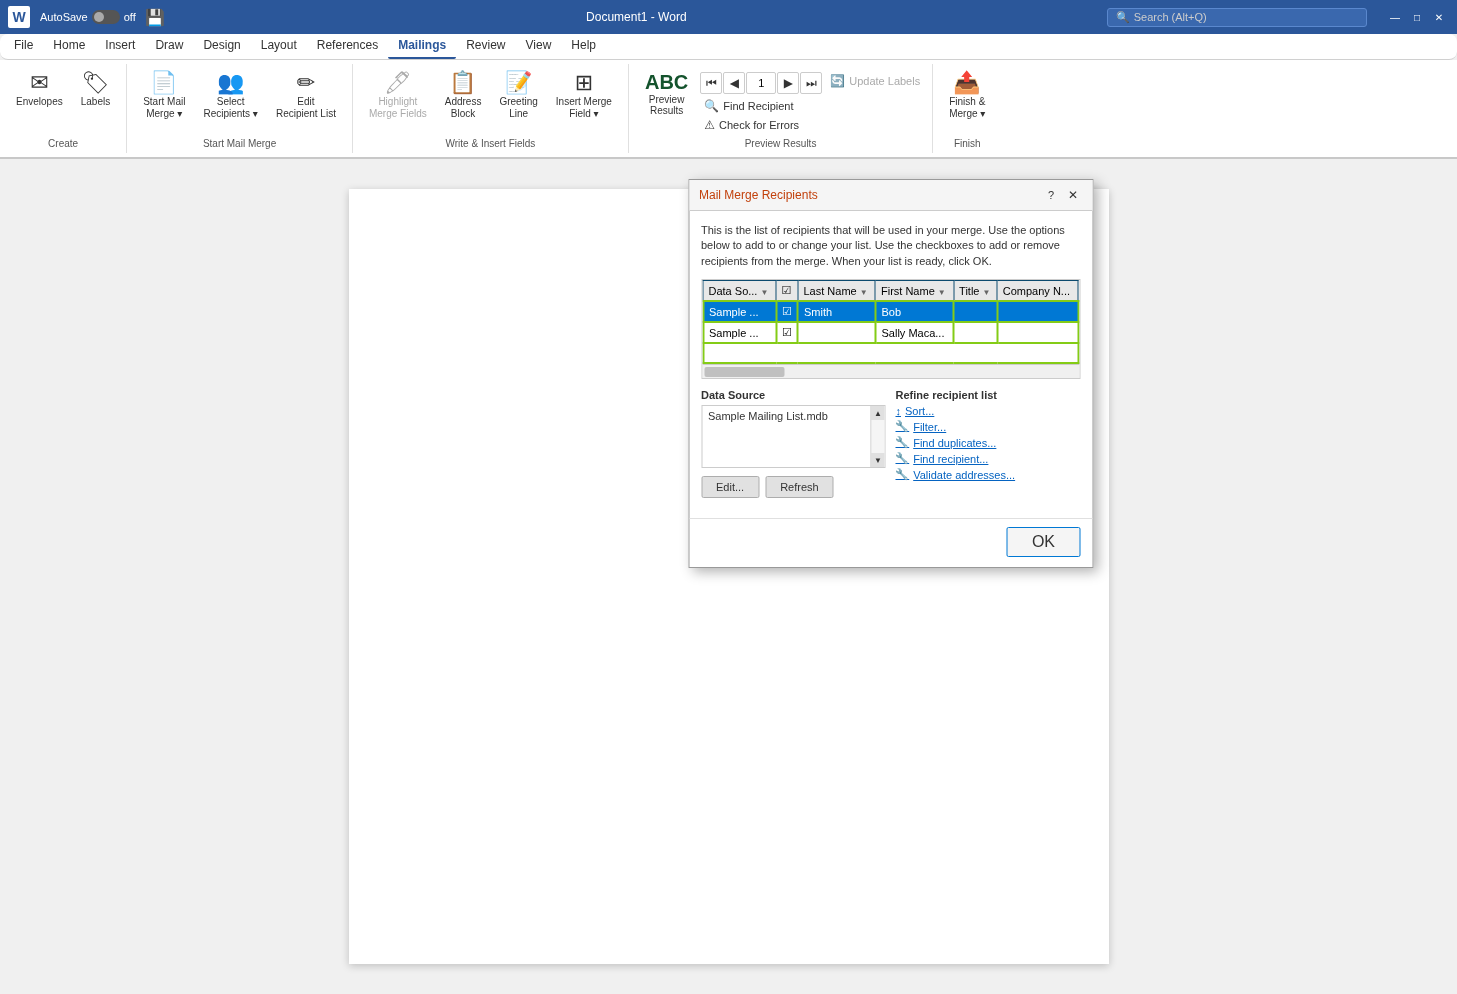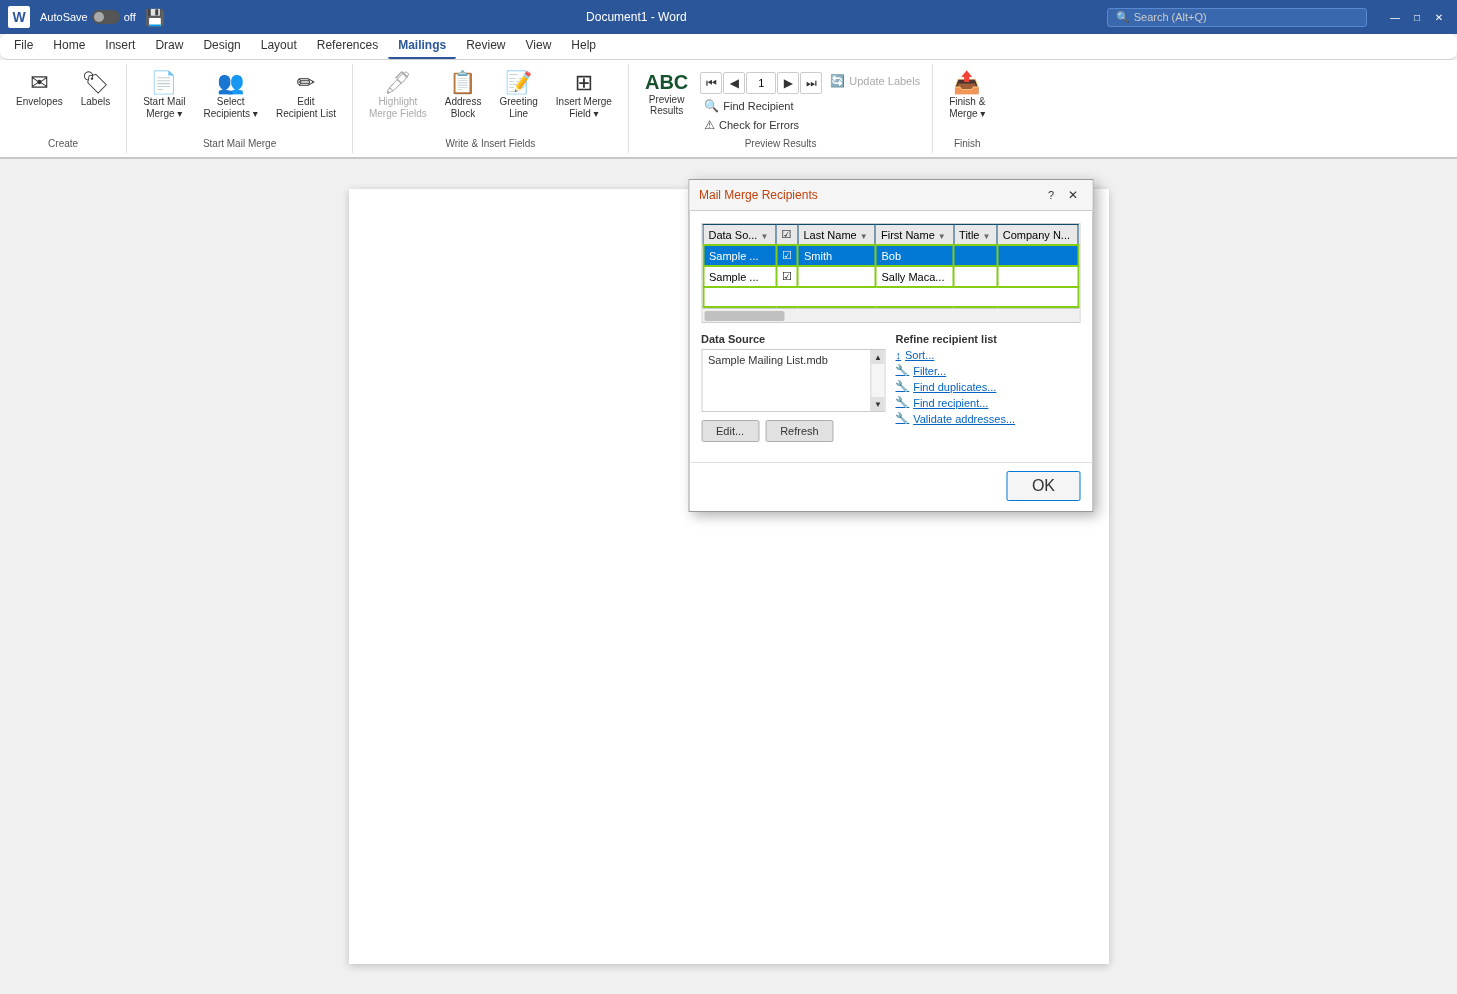--- a/index.html
+++ b/index.html
@@ -335,20 +335,21 @@
     <div class="dialog-overlay">
       <div class="dialog">
 
         <div class="dialog-title-bar">
           <span class="dialog-title">Mail Merge Recipients</span>
           <button class="dialog-help">?</button>
           <button class="dialog-close">✕</button>
         </div>
 
         <div class="dialog-body">
+          <p class="dialog-description">This is the list of recipients that will be used in your merge.  Use the options below to add to or change your list.  Use the checkboxes to add or remove recipients from the merge.  When your list is ready, click OK.</p>
 
           <div class="table-container">
             <div class="table-scroll">
               <table class="recipient-table">
                 <thead>
                   <tr>
                     <th>Data So... <span class="sort-arrow">▼</span></th>
                     <th class="checkbox-cell">☑</th>
                     <th>Last Name <span class="sort-arrow">▼</span></th>
                     <th>First Name <span class="sort-arrow">▼</span></th>

